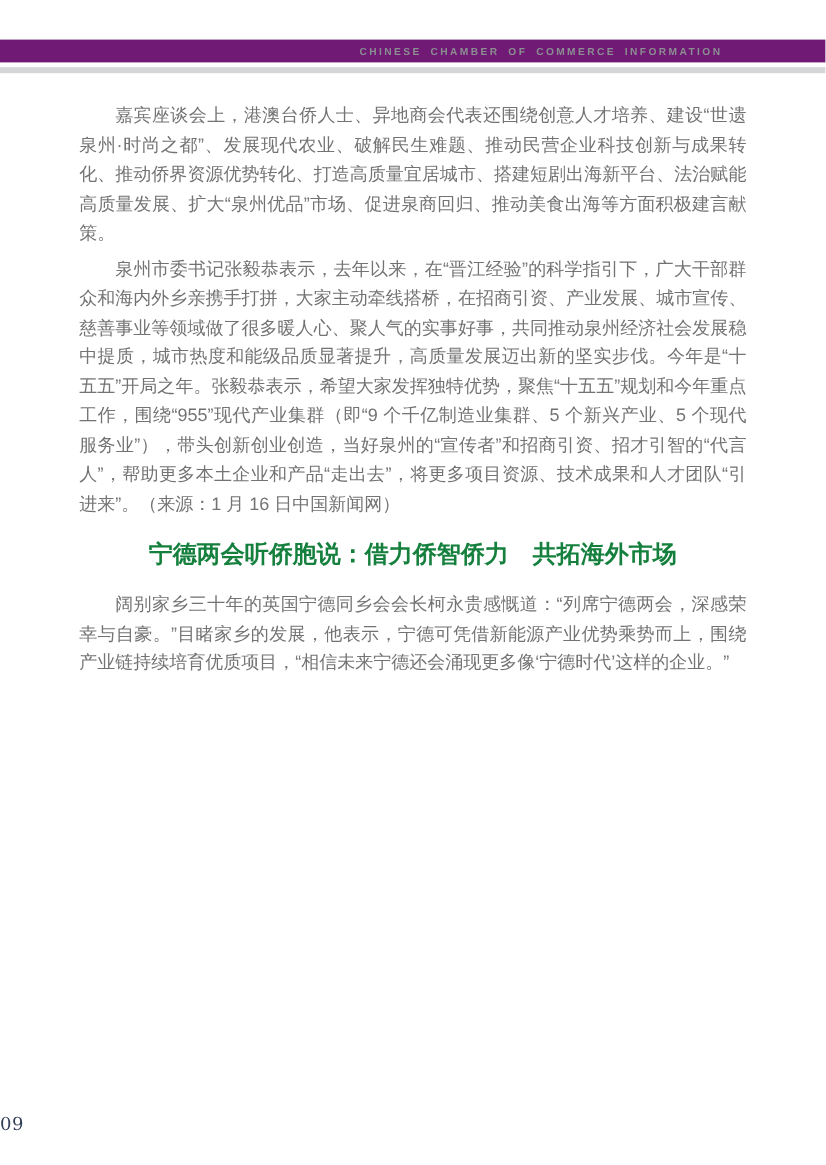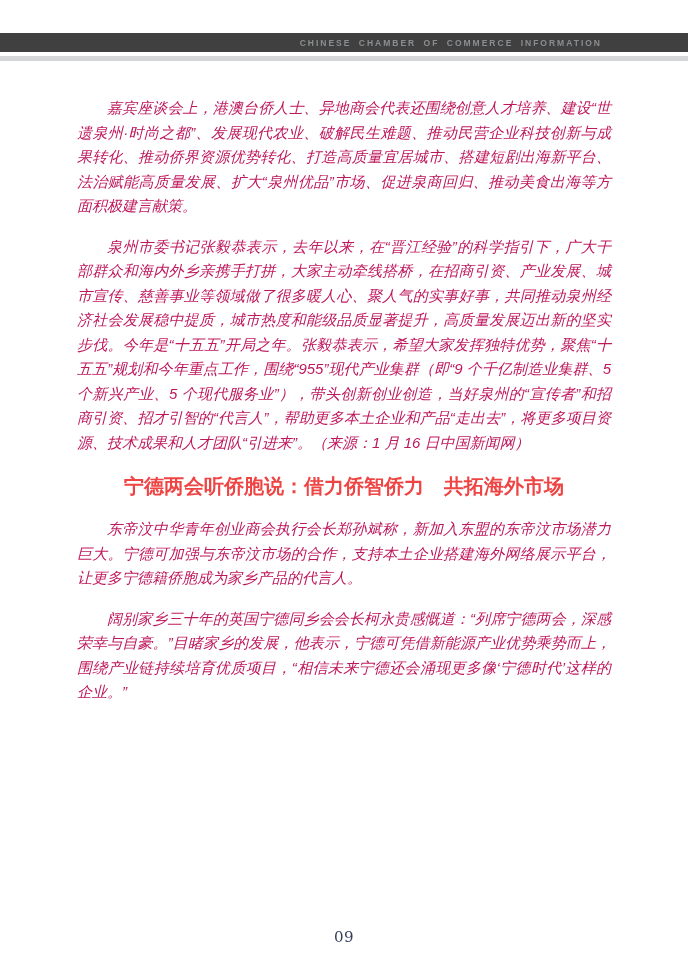--- a/index.html
+++ b/index.html
@@ -14,21 +14,21 @@
     overflow: hidden;
     font-family: "Liberation Sans", "DejaVu Sans", sans-serif;
   }
   
   .header-band {
     position: absolute;
     top: 33px;
     left: 0;
     width: 688px;
     height: 19px;
-    background: #404040;
+    background: #701a75;
     display: flex;
     align-items: center;
     justify-content: flex-end;
     padding-right: 86px;
     box-sizing: border-box;
   }
   .header-caption {
     font-size: 8.5px;
     font-weight: bold;
     letter-spacing: 2px;
@@ -45,52 +45,50 @@
     background: #d5d6d8;
   }
   
   .content {
     position: absolute;
     top: 80px;
     left: 61px;
     width: 566px;
   }
   .para {
-    margin: 16px;
+    margin: 5px;
     font-size: 15px;
     line-height: 24.5px;
-    color: #be185d;
+    color: #737373;
     text-align: justify;
     text-indent: 2em;
-    font-style: italic;
   }
   .article-title {
     margin: 14px 0 15px 0;
     font-size: 20px;
     line-height: 30px;
     font-weight: bold;
-    color: #ef4444;
+    color: #15803d;
     text-align: center;
     text-indent: 0;
   }
   .source-line {
     margin: 0;
     font-size: 15px;
     line-height: 24.5px;
     color: #4e4e4e;
     text-align: right;
     text-indent: 0;
   }
   
   .page-number {
     position: absolute;
     top: 928px;
     left: 0;
     width: 688px;
-    text-align: center;
     font-family: "DejaVu Serif", "Liberation Serif", serif;
     font-size: 15px;
     letter-spacing: 0.5px;
     color: #333f58;
   }
 </style>
 </head>
 <body>
 
 <div class="header-band">
@@ -102,20 +100,19 @@
 
   <p class="para">嘉宾座谈会上，港澳台侨人士、异地商会代表还围绕创意人才培养、建设“世遗泉州·时尚之都”、发展现代农业、破解民生难题、推动民营企业科技创新与成果转化、推动侨界资源优势转化、打造高质量宜居城市、搭建短剧出海新平台、法治赋能高质量发展、扩大“泉州优品”市场、促进泉商回归、推动美食出海等方面积极建言献策。</p>
 
   <p class="para">泉州市委书记张毅恭表示，去年以来，在“晋江经验”的科学指引下，广大干部群众和海内外乡亲携手打拼，大家主动牵线搭桥，在招商引资、产业发展、城市宣传、慈善事业等领域做了很多暖人心、聚人气的实事好事，共同推动泉州经济社会发展稳中提质，城市热度和能级品质显著提升，高质量发展迈出新的坚实步伐。今年是“十五五”开局之年。张毅恭表示，希望大家发挥独特优势，聚焦“十五五”规划和今年重点工作，围绕“955”现代产业集群（即“9 个千亿制造业集群、5 个新兴产业、5 个现代服务业”），带头创新创业创造，当好泉州的“宣传者”和招商引资、招才引智的“代言人”，帮助更多本土企业和产品“走出去”，将更多项目资源、技术成果和人才团队“引进来”。（来源：1 月 16 日中国新闻网）</p>
 
   <h2 class="article-title">宁德两会听侨胞说：借力侨智侨力　共拓海外市场</h2>
 
 
 
 
-  <p class="para">东帝汶中华青年创业商会执行会长郑孙斌称，新加入东盟的东帝汶市场潜力巨大。宁德可加强与东帝汶市场的合作，支持本土企业搭建海外网络展示平台，让更多宁德籍侨胞成为家乡产品的代言人。</p>
 
   <p class="para">阔别家乡三十年的英国宁德同乡会会长柯永贵感慨道：“列席宁德两会，深感荣幸与自豪。”目睹家乡的发展，他表示，宁德可凭借新能源产业优势乘势而上，围绕产业链持续培育优质项目，“相信未来宁德还会涌现更多像‘宁德时代’这样的企业。”</p>
 
 
 </div>
 
 <div class="page-number">09</div>
 
 </body></html>

